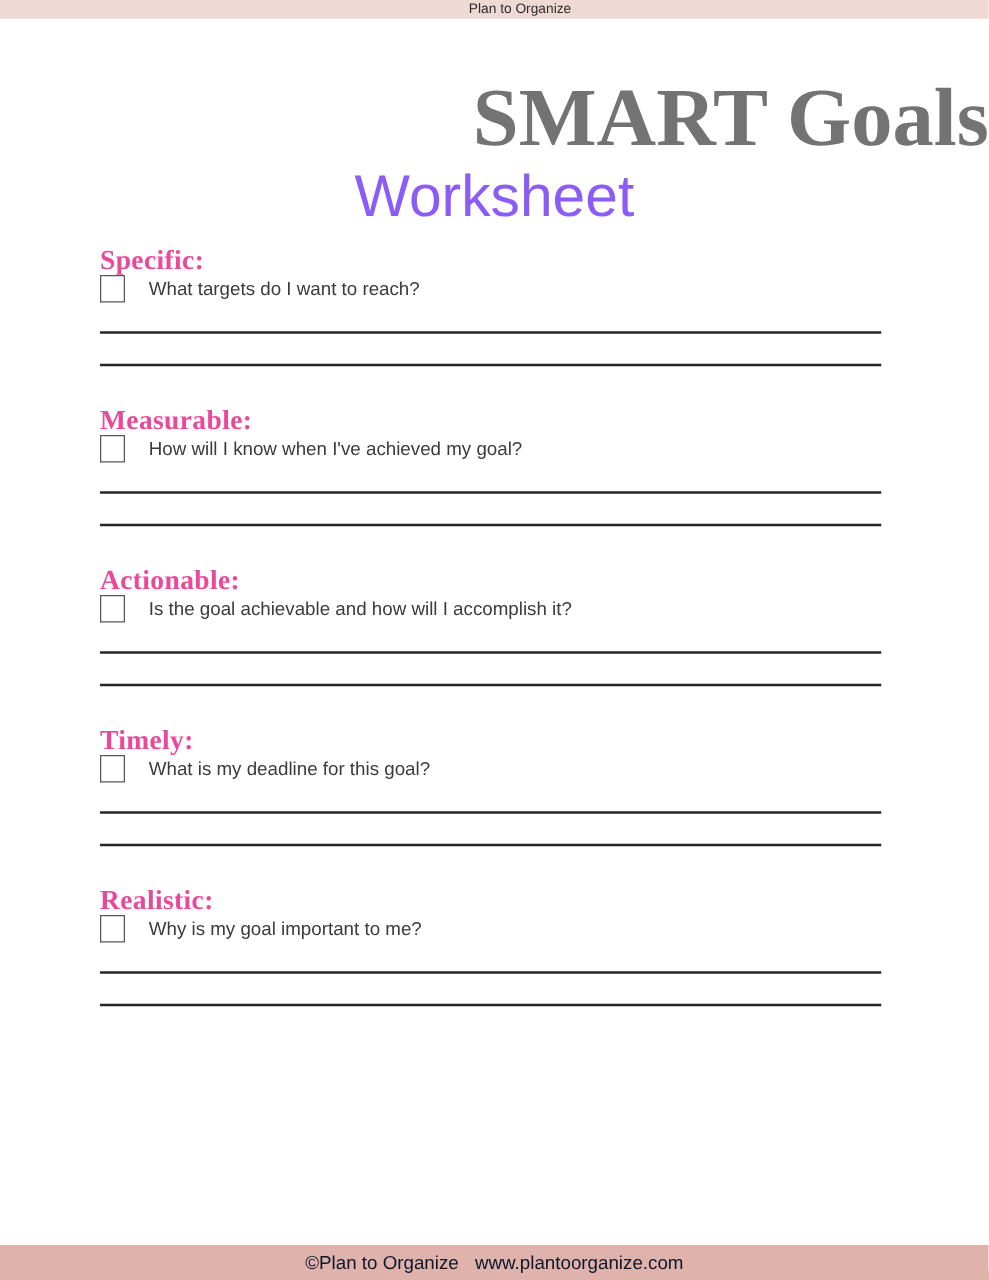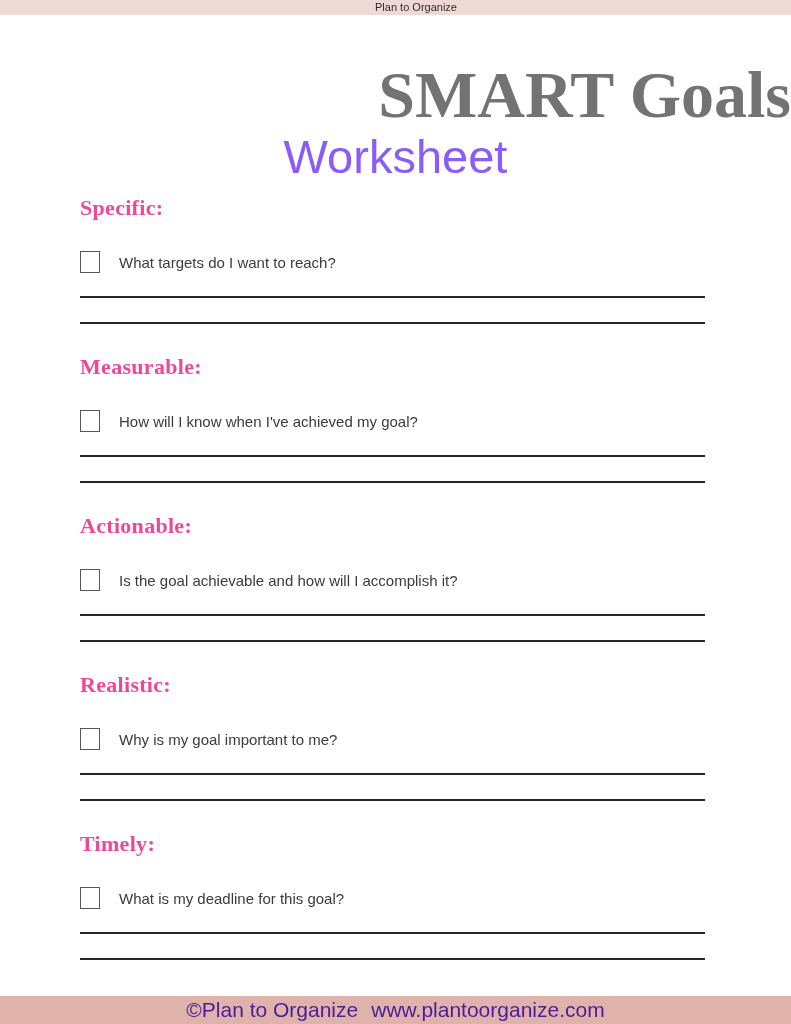--- a/index.html
+++ b/index.html
@@ -60,21 +60,21 @@
   .section-title {
     margin: 0;
     font-family: "Liberation Serif", "DejaVu Serif", serif;
     font-weight: 700;
     font-size: 22px;
     line-height: 24px;
     color: #ec4899;
     letter-spacing: 0.3px;
   }
   .question-row {
-    margin-top: 31px;
+    margin-top: 0;
     display: flex;
     align-items: center;
   }
   .checkbox {
     width: 20px;
     height: 22px;
     border: 1px solid #575757;
     background: #ffffff;
     box-sizing: border-box;
     flex: 0 0 auto;
@@ -98,22 +98,22 @@
     bottom: 0;
     width: 100%;
     height: 28px;
     background: #dfb2ab;
     display: flex;
     align-items: center;
     justify-content: center;
     gap: 13px;
   }
   .footerbar span {
-    font-size: 21px;
-    color: #4c1d95;
+    font-size: 15px;
+    color: #0f172a;
   }
 </style>
 </head>
 <body>
 
 <div class="page">
 
   <div class="topbar">
     <span class="brand">Plan to Organize</span>
   </div>
@@ -149,34 +149,34 @@
       <h3 class="section-title">Actionable:</h3>
       <div class="question-row">
         <span class="checkbox"></span>
         <span class="question">Is the goal achievable and how will I accomplish it?</span>
       </div>
       <div class="write-line"></div>
       <div class="write-line second"></div>
     </section>
 
     <section class="goal-section">
-      <h3 class="section-title">Realistic:</h3>
+      <h3 class="section-title">Timely:</h3>
       <div class="question-row">
         <span class="checkbox"></span>
-        <span class="question">Why is my goal important to me?</span>
+        <span class="question">What is my deadline for this goal?</span>
       </div>
       <div class="write-line"></div>
       <div class="write-line second"></div>
     </section>
 
     <section class="goal-section">
-      <h3 class="section-title">Timely:</h3>
+      <h3 class="section-title">Realistic:</h3>
       <div class="question-row">
         <span class="checkbox"></span>
-        <span class="question">What is my deadline for this goal?</span>
+        <span class="question">Why is my goal important to me?</span>
       </div>
       <div class="write-line"></div>
       <div class="write-line second"></div>
     </section>
 
   </div>
 
   <div class="footerbar">
     <span>©Plan to Organize</span>
     <span>www.plantoorganize.com</span>

